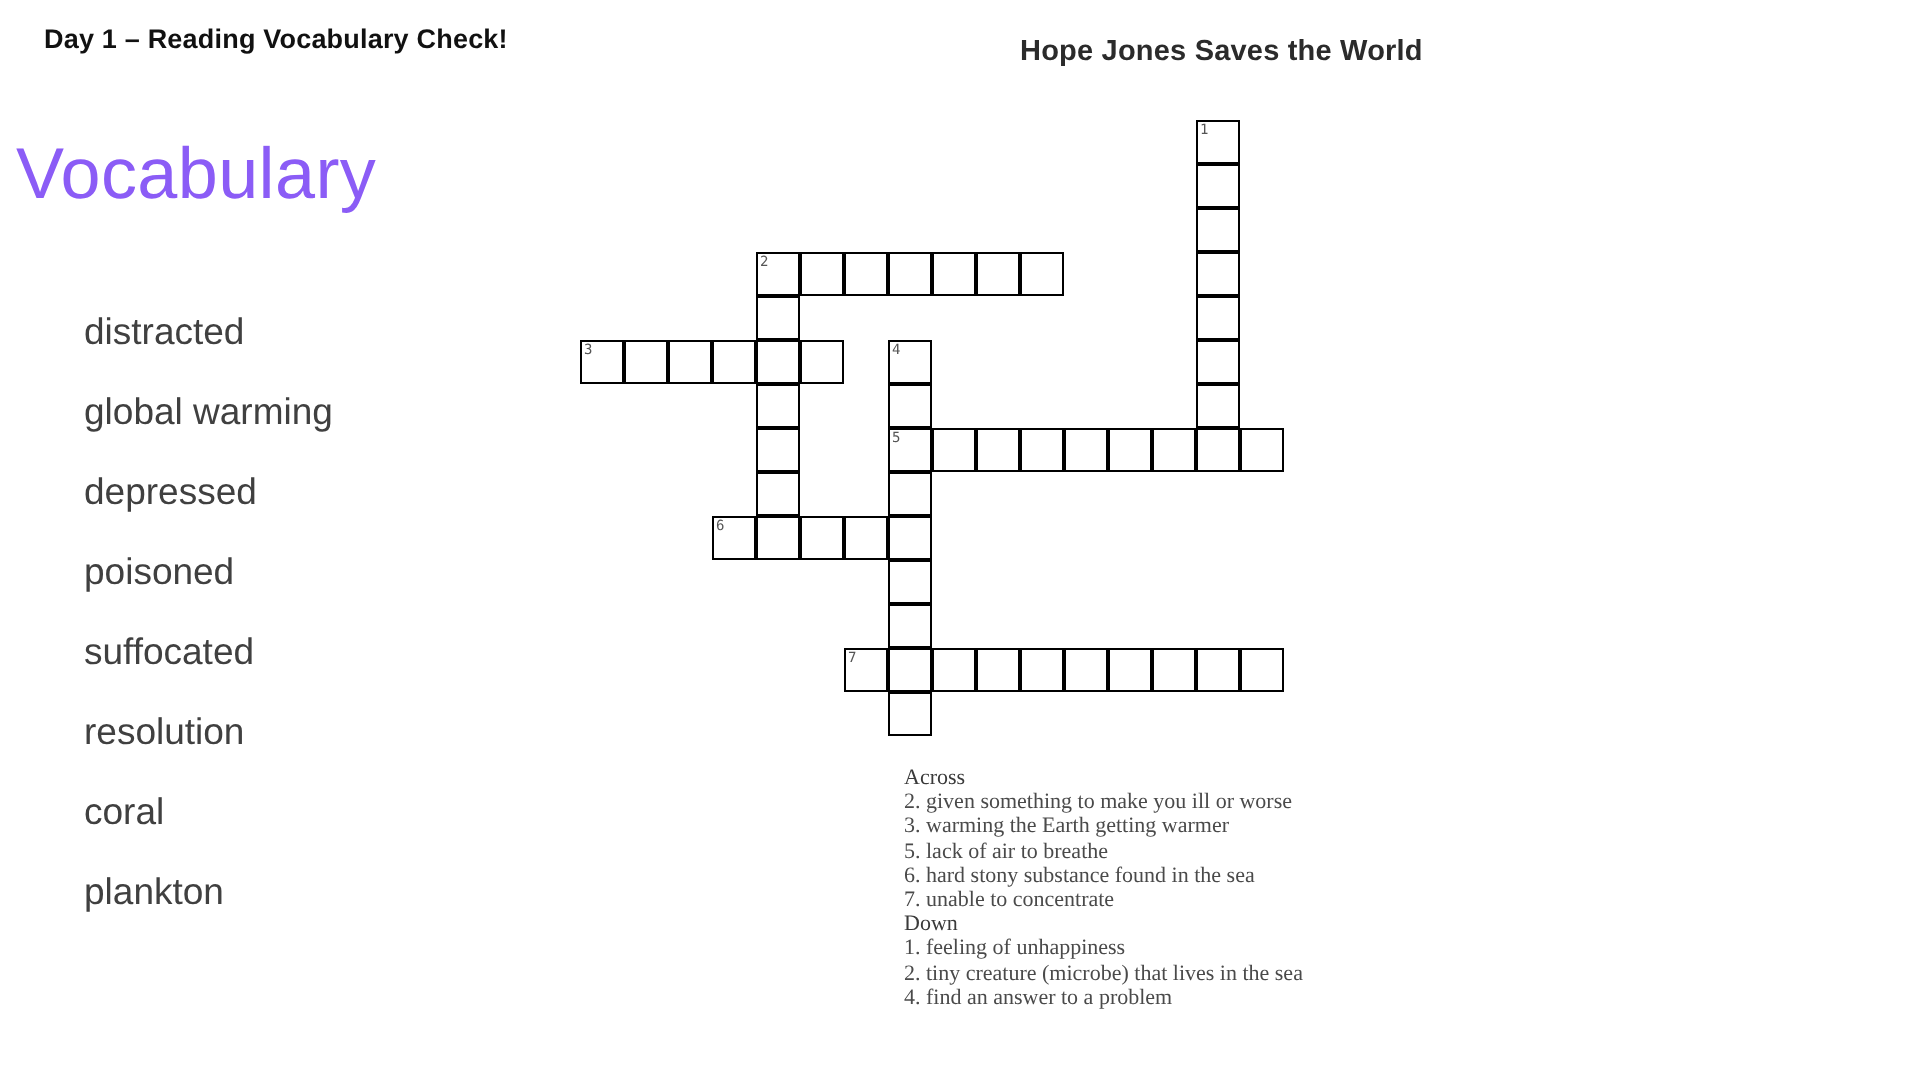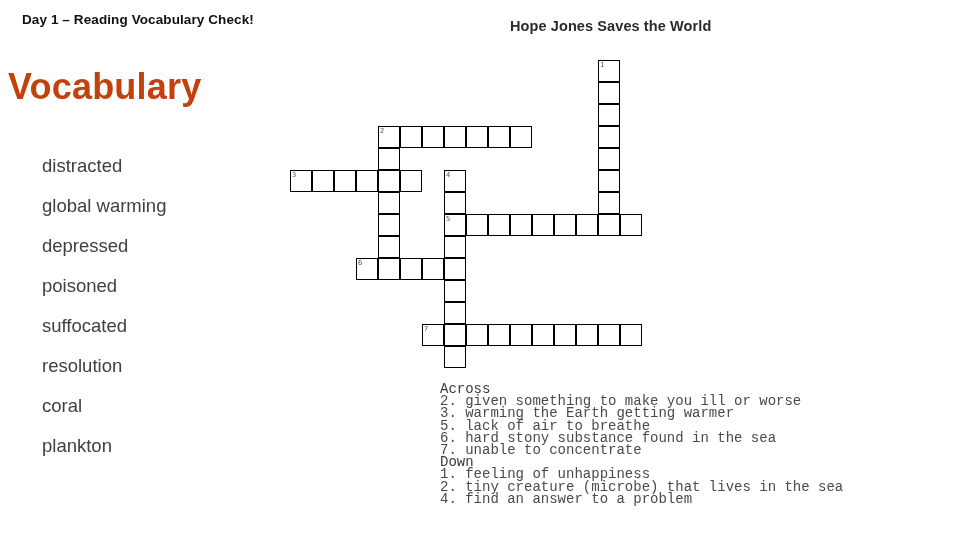--- a/index.html
+++ b/index.html
@@ -26,22 +26,22 @@
     letter-spacing: 0.1px;
     white-space: nowrap;
   }
 
   
   #vocab-heading {
     position: absolute;
     left: 8px;
     top: 66px;
     font-size: 36px;
-    font-weight: 700;
-    color: #c2410c;
+    font-weight: 400;
+    color: #8b5cf6;
     letter-spacing: 0.2px;
     white-space: nowrap;
   }
 
   
   #vocab-list {
     position: absolute;
     left: 42px;
     top: 146px;
     width: 260px;
@@ -87,25 +87,25 @@
     font-family: "DejaVu Sans Mono", monospace;
     font-size: 7px;
     color: #555555;
     line-height: 1;
     pointer-events: none;
   }
 
   
   #cw-clues {
     position: absolute;
-    left: 440px;
+    left: 452px;
     top: 383px;
     width: 360px;
-    font-family: Liberation Mono, monospace;
-    font-size: 14px;
+    font-family: Liberation Serif, serif;
+    font-size: 11px;
     line-height: 12.2px;
     color: #4a4a4a;
     white-space: nowrap;
   }
   .clue-head {
     color: #3a3a3a;
   }
   .clue-line {
     color: #4a4a4a;
   }

